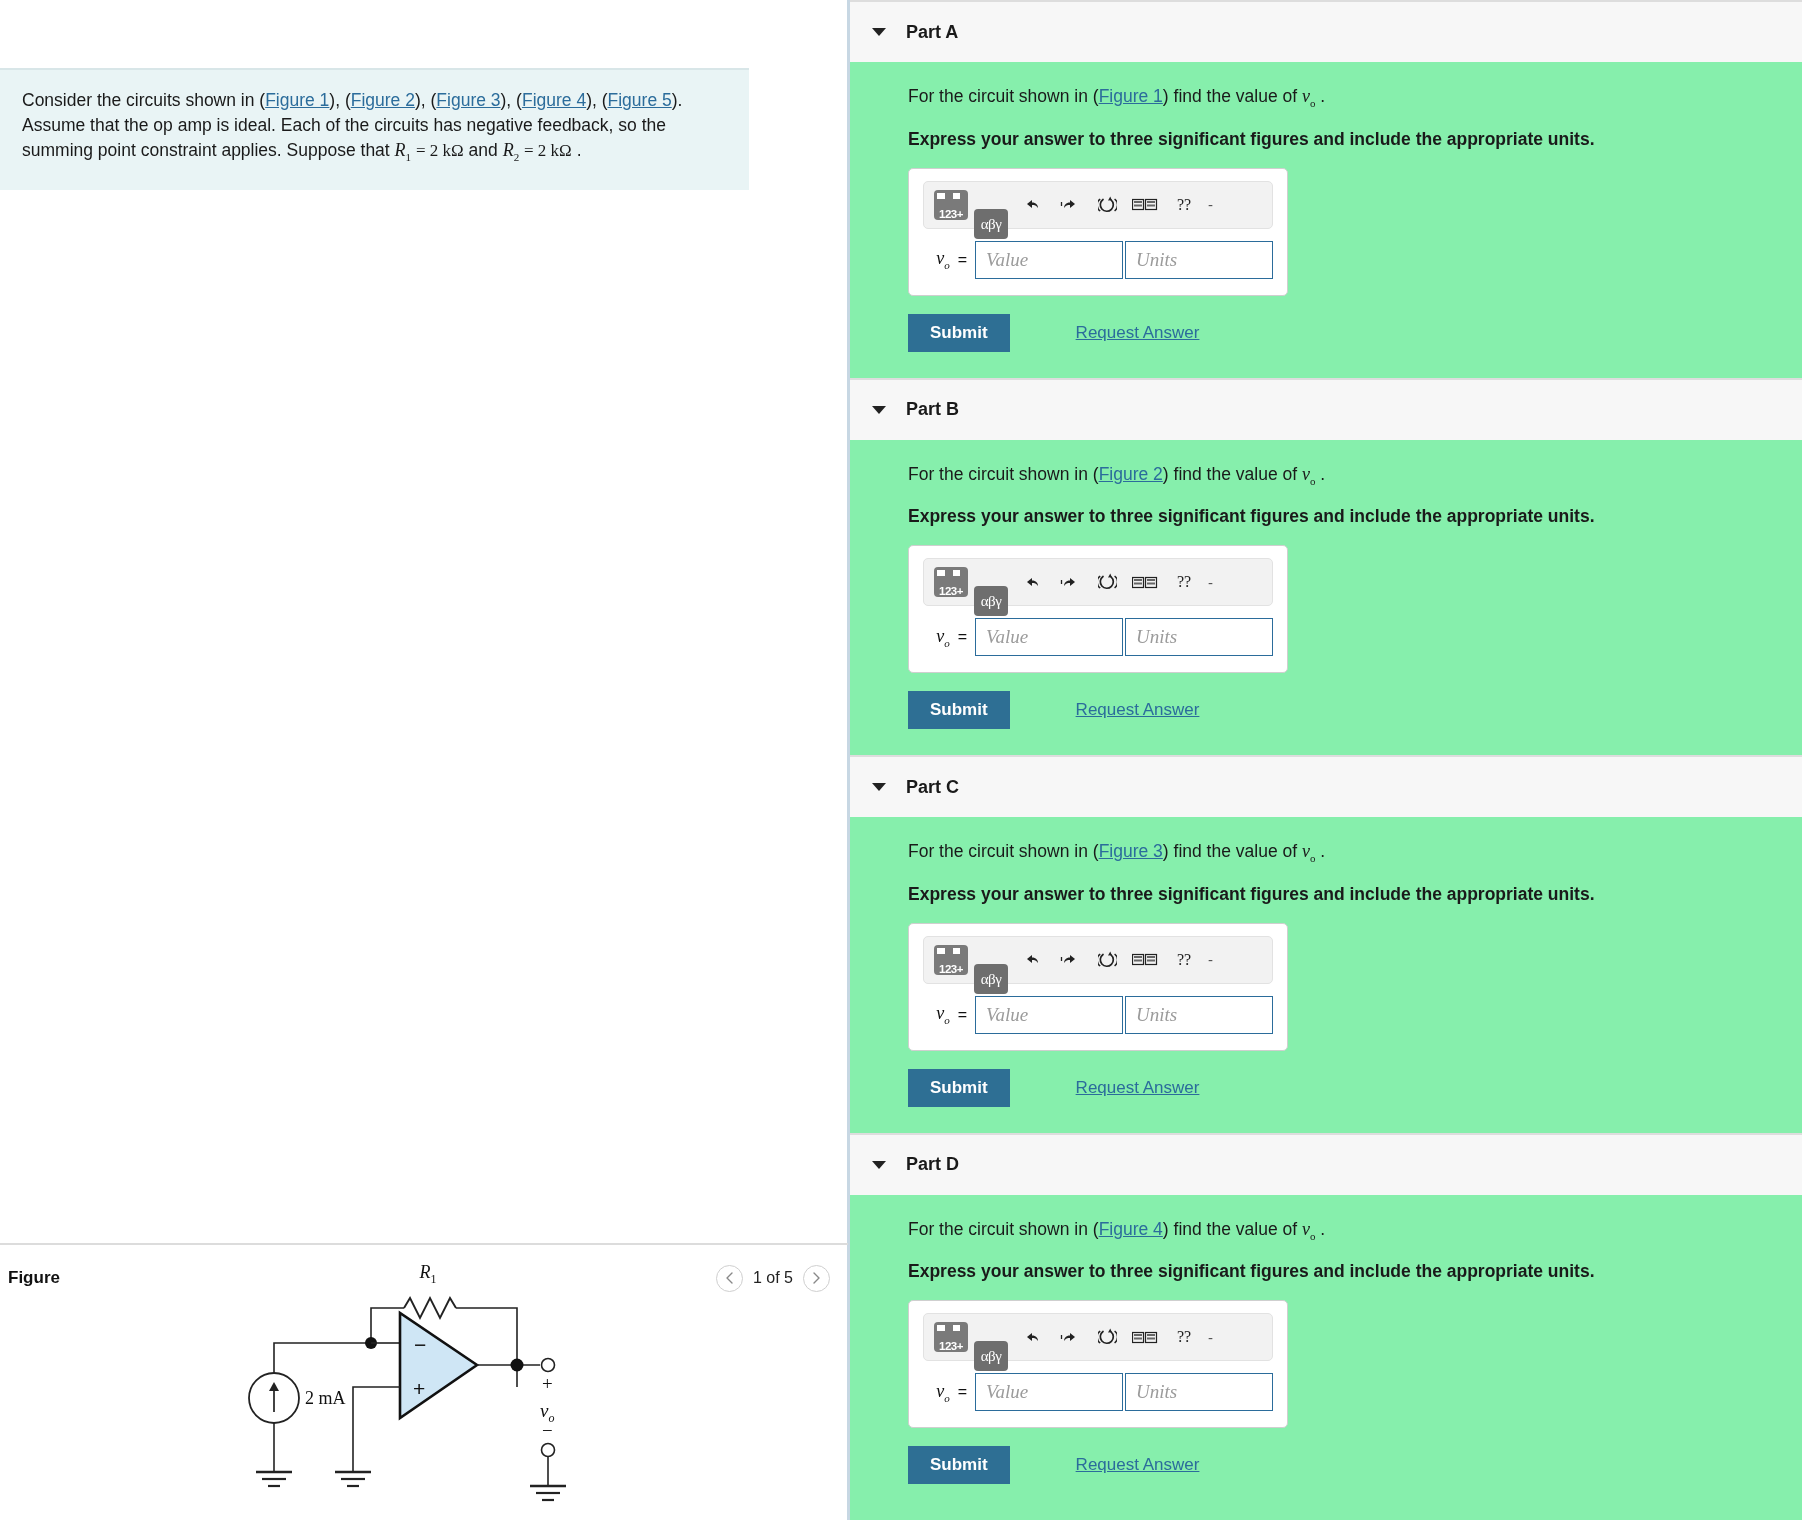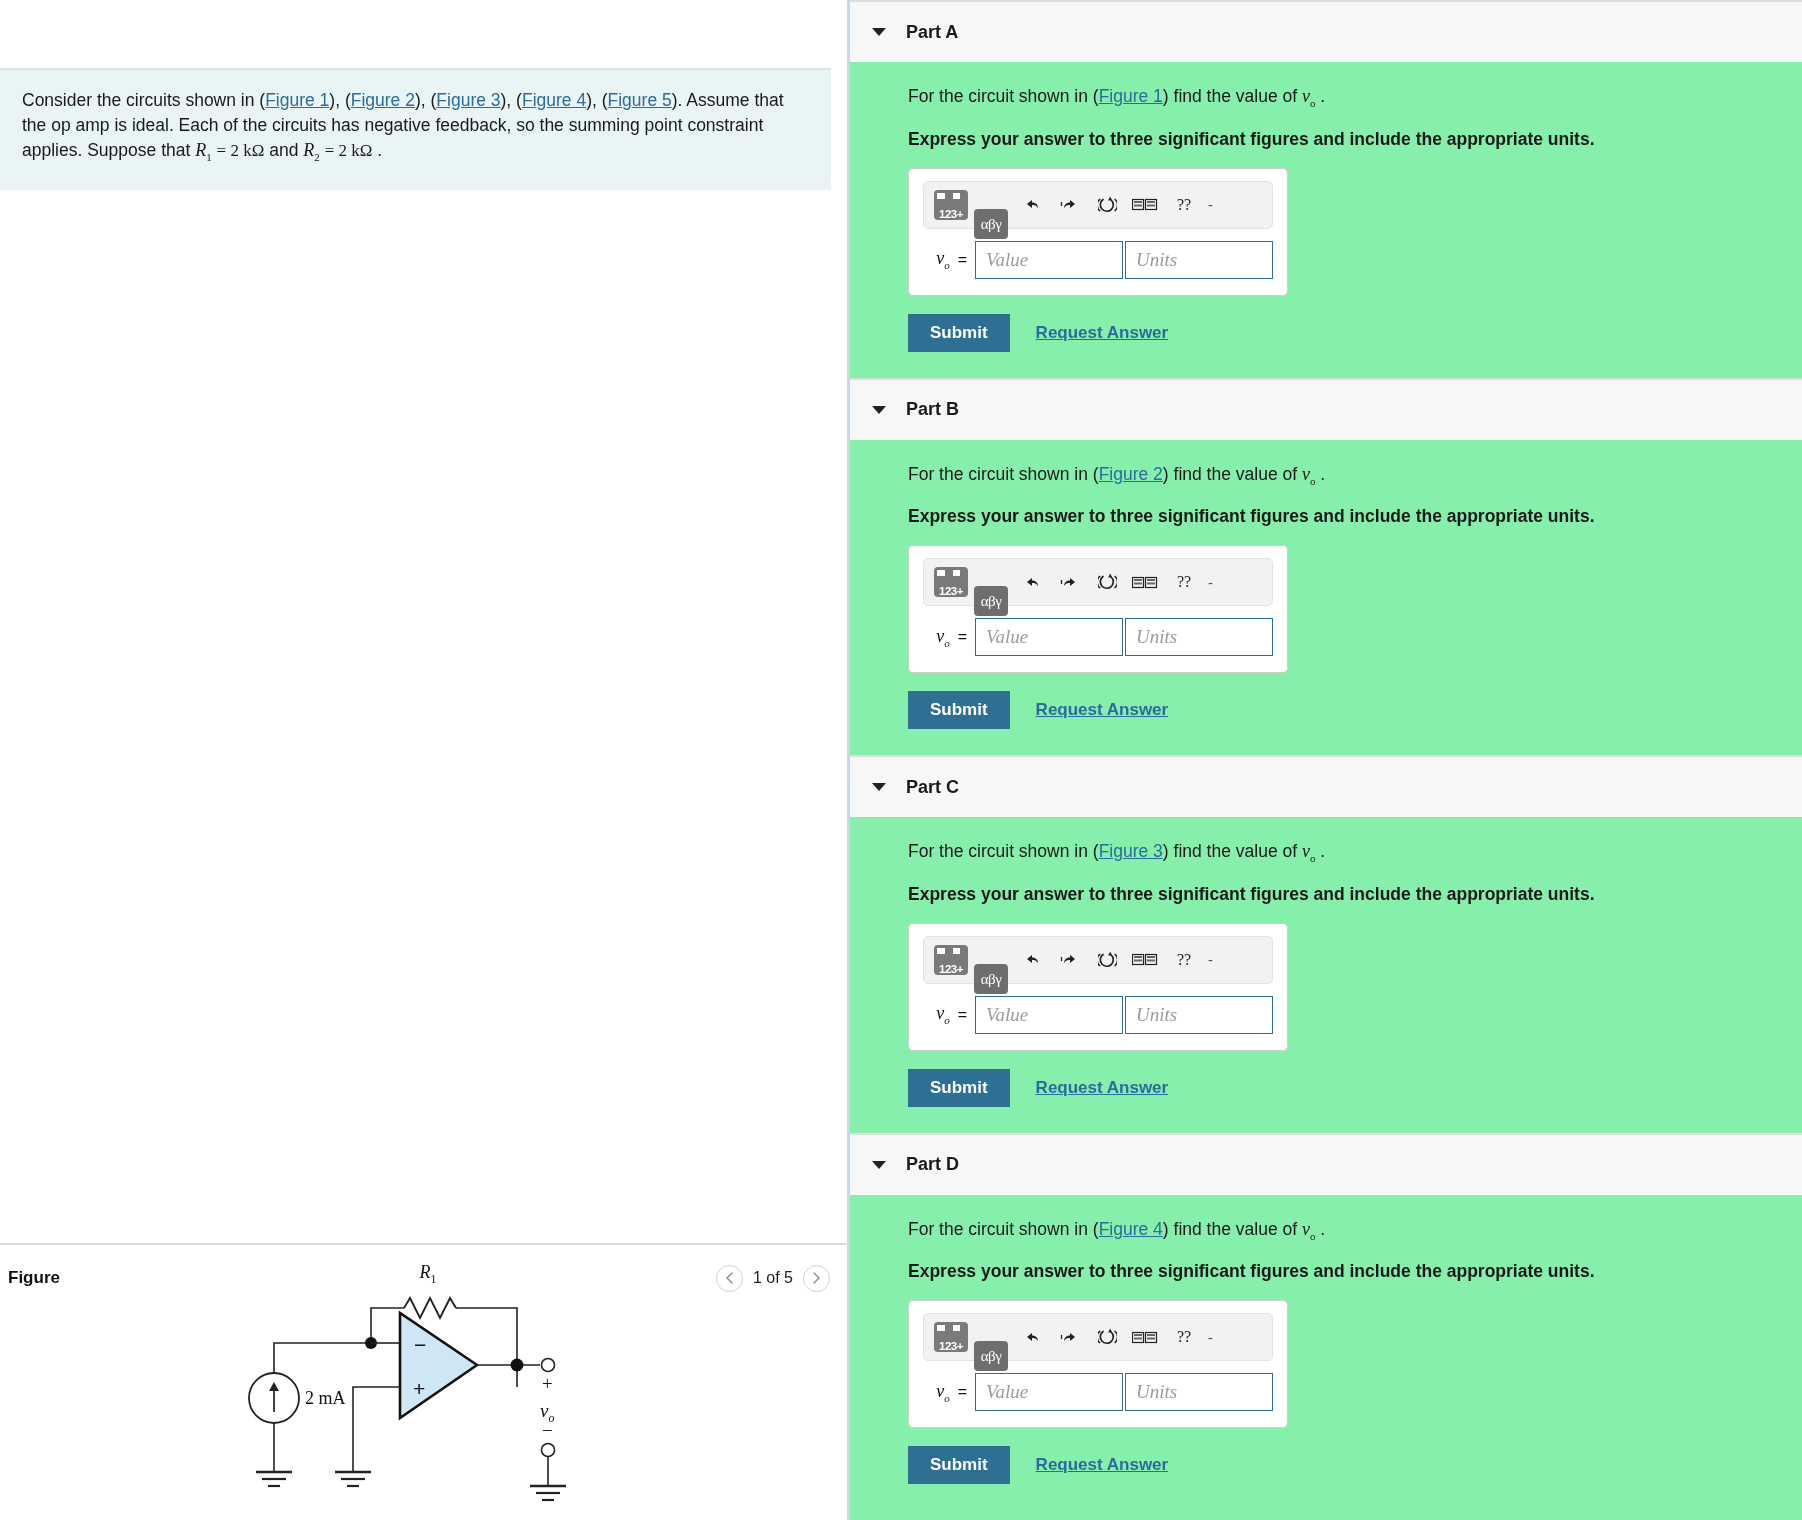--- a/index.html
+++ b/index.html
@@ -21,21 +21,21 @@
     position: relative;
     width: 850px;
     height: 1520px;
     background: #fff;
     border-right: 3px solid #c7d7e3;
     flex: 0 0 850px;
   }
   .problem-box {
     position: absolute;
     left: 0; top: 68px;
-    width: 831px;
+    width: 749px;
     background: #e9f4f5;
     border-top: 2px solid #d8e6e8;
     padding: 18px 22px 20px 22px;
   }
   .problem-text {
     font-size: 17.5px;
     line-height: 25px;
     color: #1a1a1a;
   }
   .problem-text a {
@@ -290,23 +290,24 @@
     border: none;
     font-size: 17px;
     font-weight: bold;
     padding: 9px 22px;
     cursor: pointer;
     font-family: "Liberation Sans", sans-serif;
   }
   .link-request {
     color: #2b6c9b;
     font-size: 17px;
-    font-weight: bold;
+    font-weight: normal;
     text-decoration: underline;
     cursor: pointer;
+    margin-left: 40px;
   }
   .part-spacer { height: 26px; }
 </style>
 </head>
 <body>
 
 <div class="page">
 
   <div class="left-panel">
 

